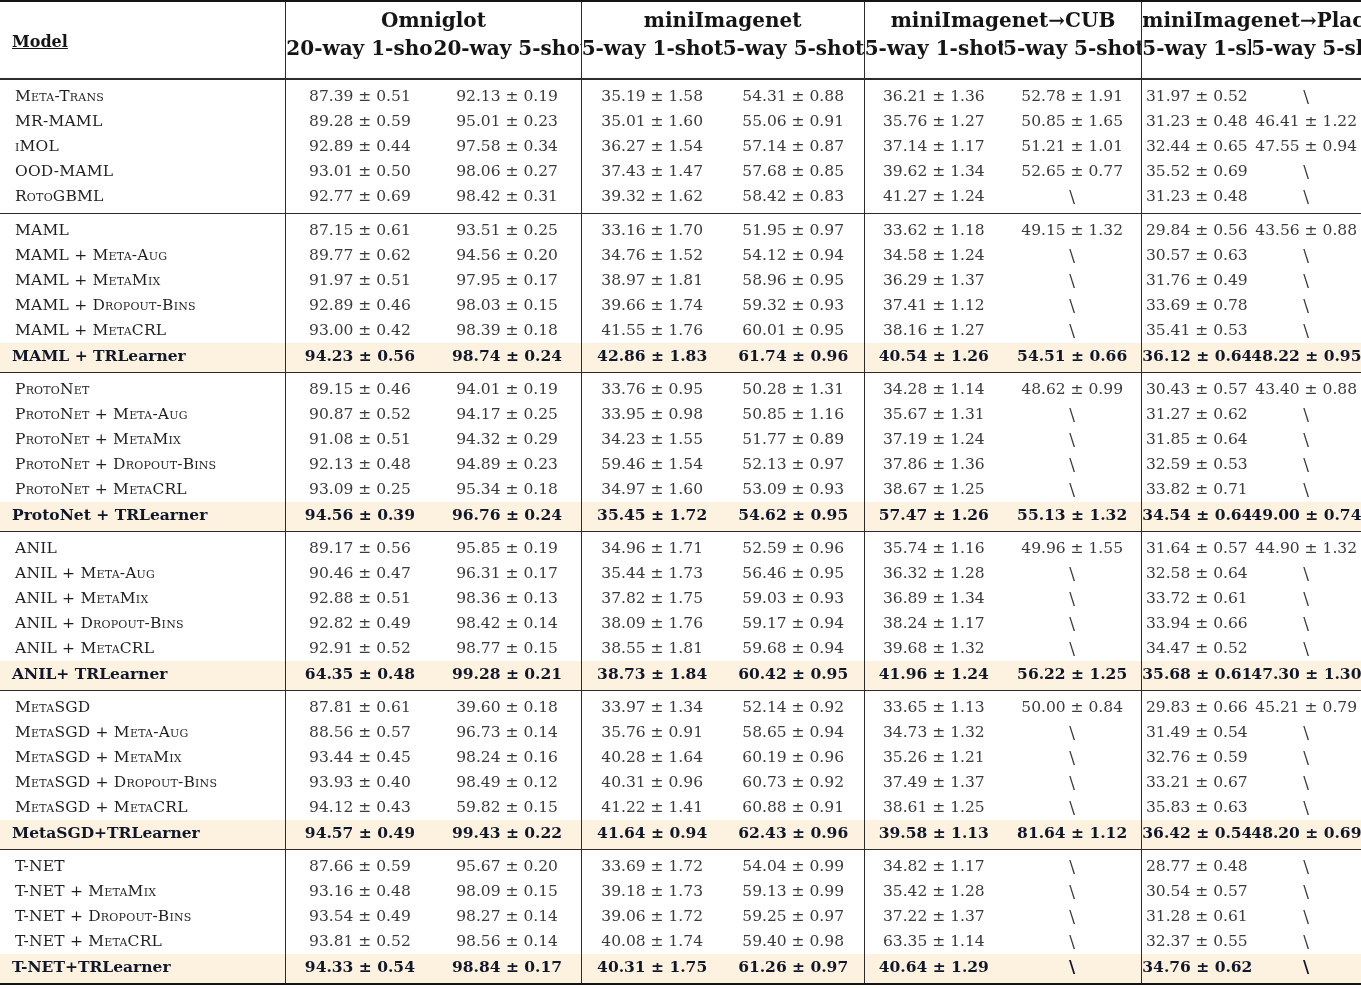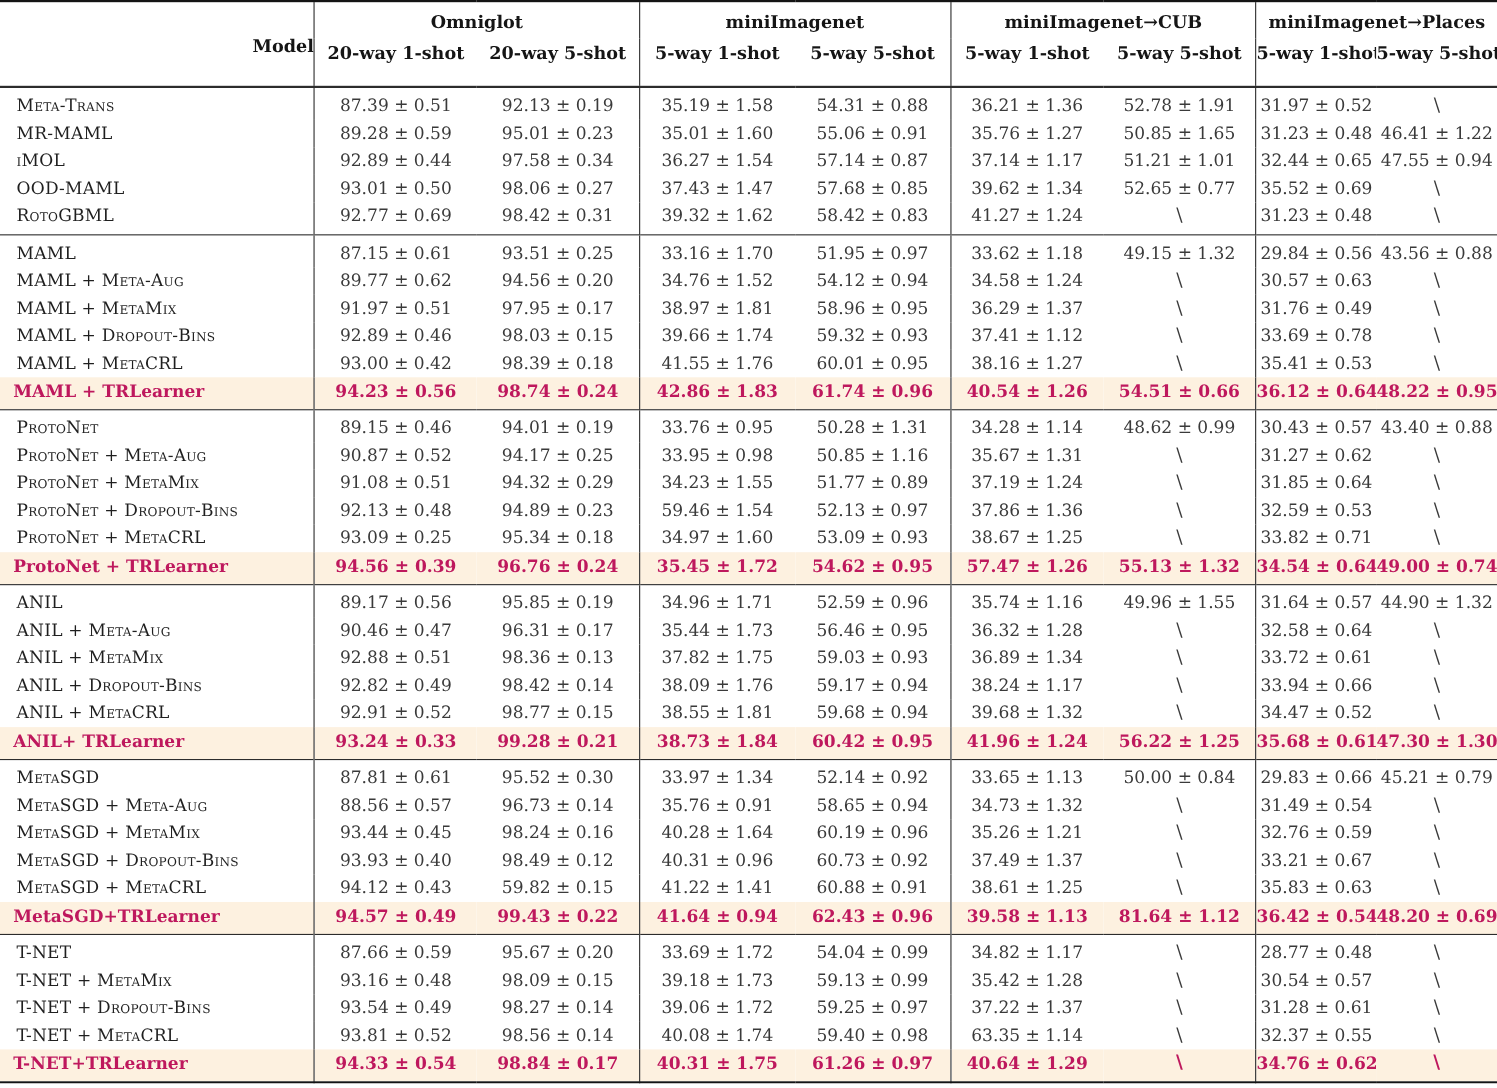--- a/index.html
+++ b/index.html
@@ -18,38 +18,38 @@
     border-bottom: 2.5px solid #141414;
   }
   col.c-model { width: 21.0%; }
   col.c-om    { width: 10.85%; }
   col.c-mi    { width: 10.40%; }
   col.c-cub   { width: 10.20%; }
   col.c-pl    { width: 8.05%; }
 
   th, td { padding: 0; text-align: center; vertical-align: middle; overflow: hidden; white-space: nowrap; }
 
-  thead th { font-weight: bold; font-size: 16px; color: #151515; }
+  thead th { font-weight: bold; font-size: 20px; color: #151515; }
   thead tr.group-row th { line-height: 30px; padding-top: 3px; }
   thead tr.sub-row th   { line-height: 27px; padding-bottom: 16px; }
-  thead th.model-h { text-align: right; font-size: 16px; }
+  thead th.model-h { text-align: left; padding-left: 12px; font-size: 16px; text-decoration: underline; }
   thead { border-bottom: 2px solid #2c2c2c; }
 
   .gs { border-left: 1.3px solid #2c2c2c; }
 
   tbody td { font-size: 15.5px; line-height: 25px; color: #3a3a3a; }
   tbody td.model-cell {
     text-align: left; padding-left: 12px; color: #1f1f1f; font-size: 15.5px;
   }
   tbody td.model-cell.sc { font-variant: small-caps; letter-spacing: 0.2px; padding-left: 15px; }
 
   tbody tr.sec-first td { border-top: 1.4px solid #2c2c2c; padding-top: 4px; }
   tbody tr.sec-last td  { padding-bottom: 4px; }
 
-  tbody tr.hl td { background: #fdf1e0; font-weight: bold; color: #be185d; }
+  tbody tr.hl td { background: #fdf1e0; font-weight: bold; color: #0f172a; }
   tbody tr.hl td.model-cell { font-weight: bold; }
   tbody td.miss { font-weight: normal; font-size: 17px; color: #3a3a3a; }
 </style>
 </head>
 <body>
 
 <div class="table-wrap">
   <table class="results">
     <colgroup>
       <col class="c-model">
@@ -319,33 +319,33 @@
           <td class="">98.77 ± 0.15</td>
           <td class="gs">38.55 ± 1.81</td>
           <td class="">59.68 ± 0.94</td>
           <td class="gs">39.68 ± 1.32</td>
           <td class="miss">\</td>
           <td class="gs">34.47 ± 0.52</td>
           <td class="miss">\</td>
         </tr>
         <tr class="sec-last hl">
           <td class="model-cell">ANIL+ TRLearner</td>
-          <td class="gs">93.24 ± 0.33</td>
+          <td class="gs">64.35 ± 0.48</td>
           <td class="">99.28 ± 0.21</td>
           <td class="gs">38.73 ± 1.84</td>
           <td class="">60.42 ± 0.95</td>
           <td class="gs">41.96 ± 1.24</td>
           <td class="">56.22 ± 1.25</td>
           <td class="gs">35.68 ± 0.61</td>
           <td class="">47.30 ± 1.30</td>
         </tr>
         <tr class="sec-first">
           <td class="model-cell sc">MetaSGD</td>
           <td class="gs">87.81 ± 0.61</td>
-          <td class="">95.52 ± 0.30</td>
+          <td class="">39.60 ± 0.18</td>
           <td class="gs">33.97 ± 1.34</td>
           <td class="">52.14 ± 0.92</td>
           <td class="gs">33.65 ± 1.13</td>
           <td class="">50.00 ± 0.84</td>
           <td class="gs">29.83 ± 0.66</td>
           <td class="">45.21 ± 0.79</td>
         </tr>
         <tr class="">
           <td class="model-cell sc">MetaSGD + Meta-Aug</td>
           <td class="gs">88.56 ± 0.57</td>

